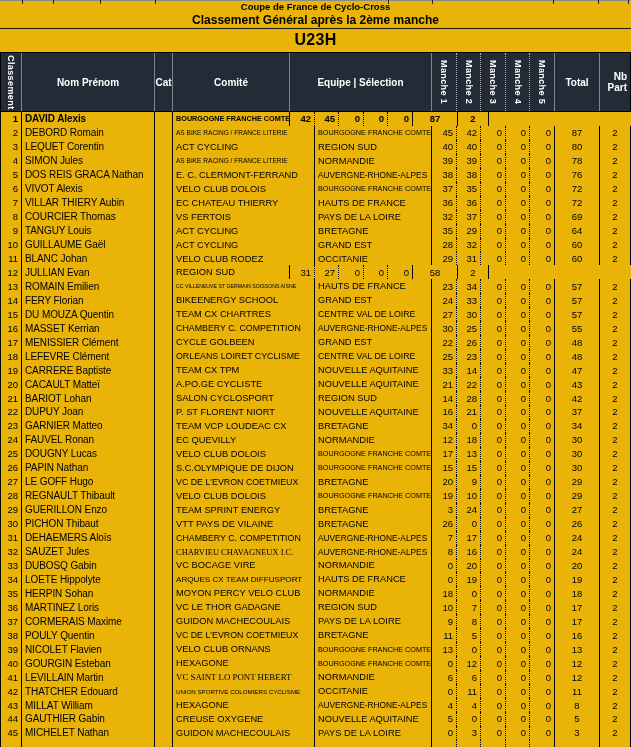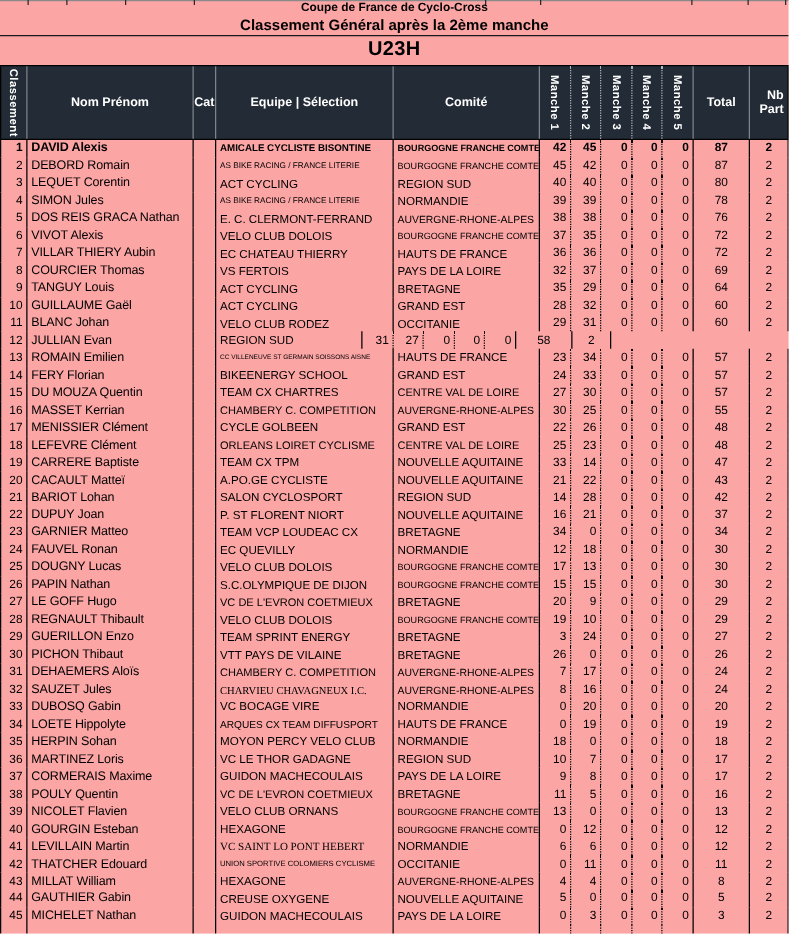--- a/index.html
+++ b/index.html
@@ -1,16 +1,16 @@
 <!DOCTYPE html>
 <html><head>
 <meta charset="utf-8">
 <style>
   html,body{margin:0;padding:0;background:#fff;}
-  .page{position:relative;width:631px;height:747px;background:#fca5a5;overflow:hidden;
+  .page{position:relative;width:631px;height:747px;background:#eab308;overflow:hidden;
         font-family:"Liberation Sans",sans-serif;color:#000;}
 
   
   .ruler{position:absolute;top:0;left:0;width:631px;height:1px;background:#8a8a8a;}
   .tick{position:absolute;top:0;width:1px;height:4px;background:#2a2a2a;}
 
   
   .title1{position:absolute;top:1px;left:0;width:631px;text-align:center;
           font-size:9.5px;font-weight:bold;}
   .title2{position:absolute;top:13px;left:0;width:631px;text-align:center;
@@ -80,25 +80,25 @@
     <div class="thead">
       <div class="th w-rank">
         <span class="vert">Classement</span>
       </div>
       <div class="th w-name">
         <span class="th-label">Nom Prénom</span>
       </div>
       <div class="th w-cat">
         <span class="th-label">Cat</span>
       </div>
+      <div class="th w-com">
+        <span class="th-label">Comité</span>
+      </div>
       <div class="th w-team">
         <span class="th-label">Equipe | Sélection</span>
-      </div>
-      <div class="th w-com">
-        <span class="th-label">Comité</span>
       </div>
       <div class="th w-m1 mdot">
         <span class="vert">Manche 1</span>
       </div>
       <div class="th w-m2 mdot">
         <span class="vert">Manche 2</span>
       </div>
       <div class="th w-m3 mdot">
         <span class="vert">Manche 3</span>
       </div>
@@ -114,21 +114,20 @@
       <div class="th w-part">
         <span class="th-label" style="width:24px;white-space:normal;">Nb Part</span>
       </div>
     </div>
 
     <div class="tbody" id="tbody">
         <div class="tr bold">
           <div class="td w-rank num">1</div>
           <div class="td w-name txt name">DAVID Alexis</div>
           <div class="td w-cat"></div>
-          <div class="td w-team txt" style="font-size: 7.81px;">AMICALE CYCLISTE BISONTINE</div>
           <div class="td w-com txt" style="font-size: 7.25px;">BOURGOGNE FRANCHE COMTE</div>
           <div class="td w-m1 mdot num">42</div>
           <div class="td w-m2 mdot num">45</div>
           <div class="td w-m3 mdot num">0</div>
           <div class="td w-m4 mdot num">0</div>
           <div class="td w-m5 num">0</div>
           <div class="td w-total ctr">87</div>
           <div class="td w-part ctr">2</div>
         </div>
         <div class="tr">

